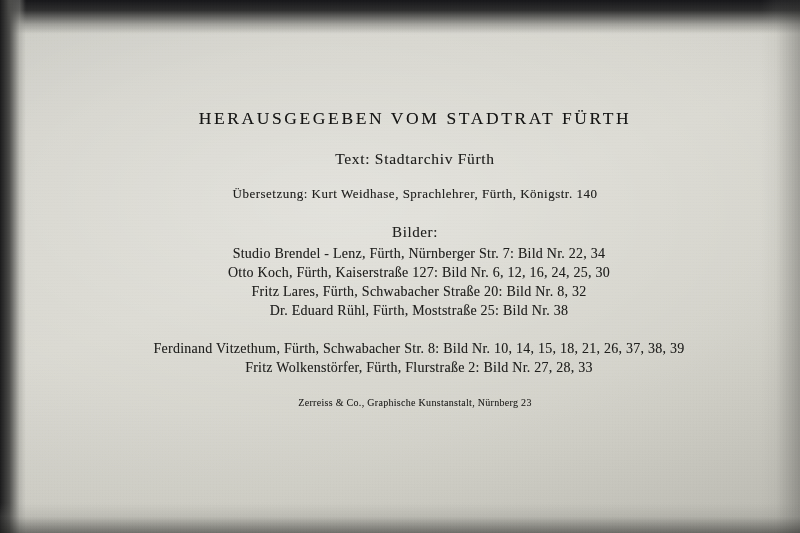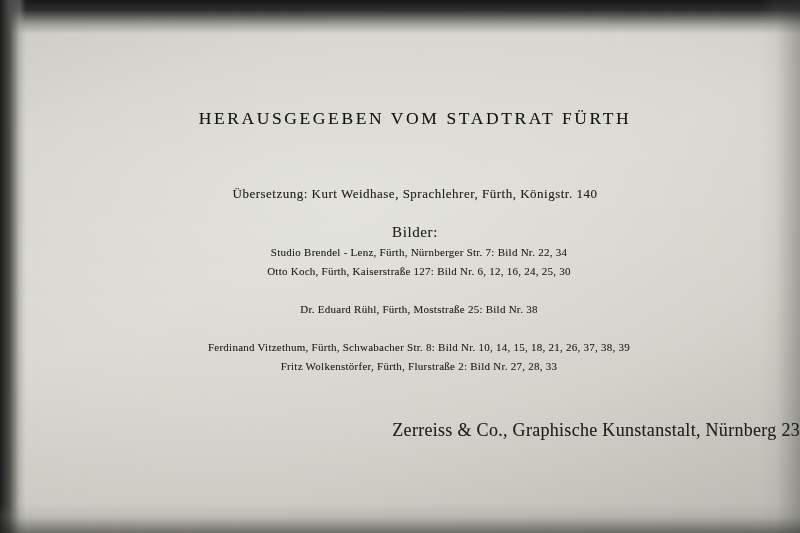--- a/index.html
+++ b/index.html
@@ -88,31 +88,31 @@
     right: 0;
     white-space: nowrap;
     color: #1f1f1d;
   }
 
   .l-text     { top: 150px; font-size: 15.5px; letter-spacing: 0.7px; }
   .l-uebers   { top: 186px; font-size: 13px;   letter-spacing: 0.5px; }
 
   .l-bilder   { top: 224px; font-size: 15px;   letter-spacing: 0.6px; }
 
-  .credit     { font-size: 11px; letter-spacing: 0.25px; padding-left: 8px; }
+  .credit     { font-size: 14px; letter-spacing: 0.25px; padding-left: 8px; }
   .c0 { top: 246px; }
   .c1 { top: 265px; }
   .c2 { top: 284px; }
   .c3 { top: 303px; }
   .c4 { top: 322px; }
   .c5 { top: 341px; }
   .c6 { top: 360px; }
 
   .l-gesamt   { top: 398px; font-size: 14.5px; letter-spacing: 0.6px; }
-  .l-zerreiss { top: 420px; font-size: 18px; letter-spacing: 0.3px; text-align: right; }
+  .l-zerreiss { top: 397px; font-size: 10px; letter-spacing: 0.3px; }
 
   
   .content * {
     text-shadow: 0 0 0.6px rgba(30,30,28,0.35);
     margin-left: 30px;
   }
 </style>
 </head>
 <body>
 
@@ -120,27 +120,29 @@
 
   <div class="edge-top"></div>
   <div class="edge-left"></div>
   <div class="edge-right"></div>
   <div class="edge-bottom"></div>
 
   <div class="content">
 
     <div class="heading">HERAUSGEGEBEN VOM STADTRAT FÜRTH</div>
 
+    <div class="line l-text">Text: Stadtarchiv Fürth</div>
 
     <div class="line l-uebers">Übersetzung: Kurt Weidhase, Sprachlehrer, Fürth, Königstr. 140</div>
 
     <div class="line l-bilder">Bilder:</div>
 
     <div class="line credit c0">Studio Brendel - Lenz, Fürth, Nürnberger Str. 7: Bild Nr. 22, 34</div>
     <div class="line credit c1">Otto Koch, Fürth, Kaiserstraße 127: Bild Nr. 6, 12, 16, 24, 25, 30</div>
+    <div class="line credit c2">Fritz Lares, Fürth, Schwabacher Straße 20: Bild Nr. 8, 32</div>
     <div class="line credit c3">Dr. Eduard Rühl, Fürth, Moststraße 25: Bild Nr. 38</div>
     <div class="line credit c5">Ferdinand Vitzethum, Fürth, Schwabacher Str. 8: Bild Nr. 10, 14, 15, 18, 21, 26, 37, 38, 39</div>
     <div class="line credit c6">Fritz Wolkenstörfer, Fürth, Flurstraße 2: Bild Nr. 27, 28, 33</div>
 
     <div class="line l-zerreiss">Zerreiss &amp; Co., Graphische Kunstanstalt, Nürnberg 23</div>
 
   </div>
 
   <div class="grain"></div>
 </div>

